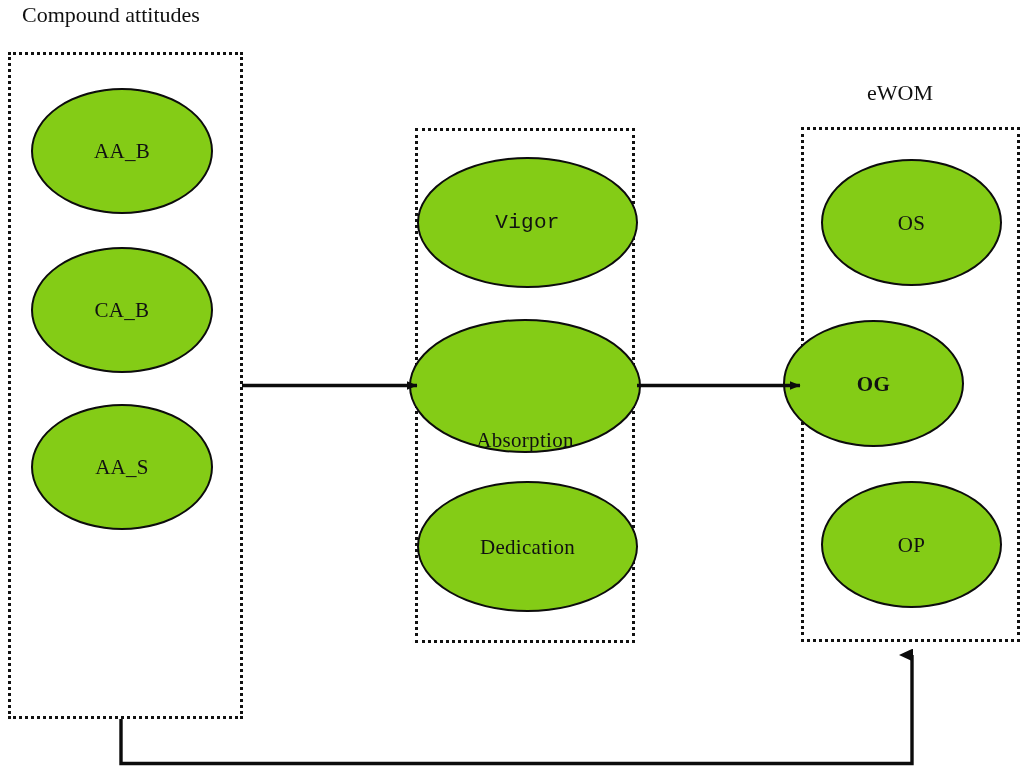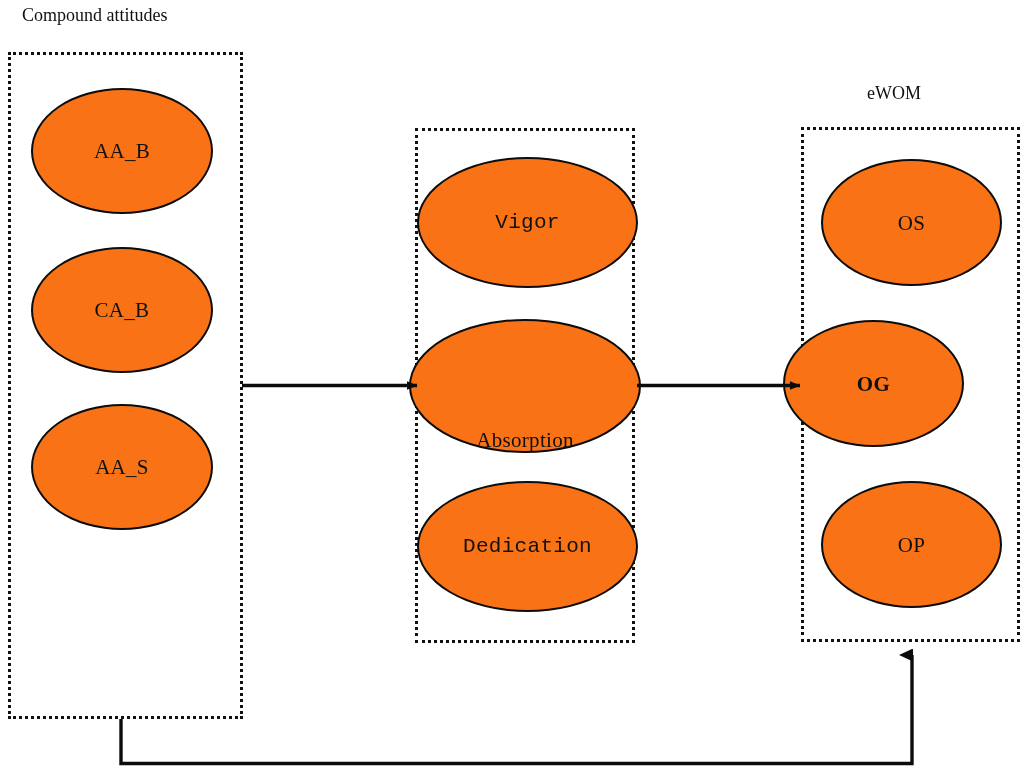--- a/index.html
+++ b/index.html
@@ -14,38 +14,38 @@
     color: #000000;
     overflow: hidden;
   }
   #diagram-root {
     position: relative;
     width: 1024px;
     height: 771px;
   }
   .group-title {
     position: absolute;
-    font-size: 18px;
+    font-size: 22px;
     line-height: 26px;
     color: #101010;
     white-space: nowrap;
     text-align: center;
   }
   .group-box {
     position: absolute;
     border: 3px dotted #111111;
     box-sizing: border-box;
     background: transparent;
   }
   .node-ellipse {
     position: absolute;
     border: 2.2px solid #0c0c0c;
     border-radius: 50%;
     box-sizing: border-box;
-    background: #f97316;
+    background: #84cc16;
     display: flex;
     align-items: center;
     justify-content: center;
     z-index: 3;
   }
   .node-label {
     font-size: 21px;
     line-height: 22px;
     color: #111111;
     letter-spacing: 0.3px;
@@ -72,21 +72,21 @@
 
   
   #node-aa-b { left: 31px; top: 88px;  width: 182px; height: 126px; }
   #node-ca-b { left: 31px; top: 247px; width: 182px; height: 126px; }
   #node-aa-s { left: 31px; top: 404px; width: 182px; height: 126px; }
   #node-ca-s { left: 31px; top: 559px; width: 182px; height: 126px; }
 
   
   #node-vigor      { left: 417px; top: 157px; width: 221px; height: 131px; font-family: Liberation Mono, monospace; }
   #node-absorption { left: 409px; top: 319px; width: 232px; height: 134px; align-items: flex-end; }
-  #node-dedication { left: 417px; top: 481px; width: 221px; height: 131px; font-family: Liberation Mono, monospace; }
+  #node-dedication { left: 417px; top: 481px; width: 221px; height: 131px; }
 
   
   #node-os { left: 821px; top: 159px; width: 181px; height: 127px; }
   #node-og { left: 783px; top: 320px; width: 181px; height: 127px; font-weight: bold; }
   #node-op { left: 821px; top: 481px; width: 181px; height: 127px; }
 </style>
 </head>
 <body>
 
 <div id="diagram-root">

